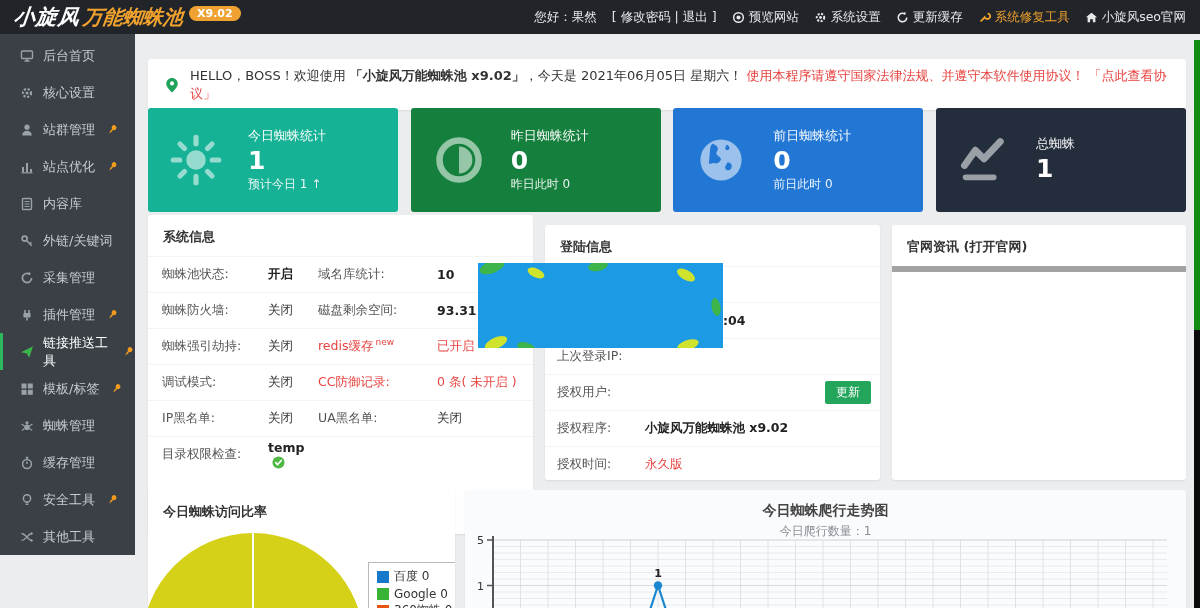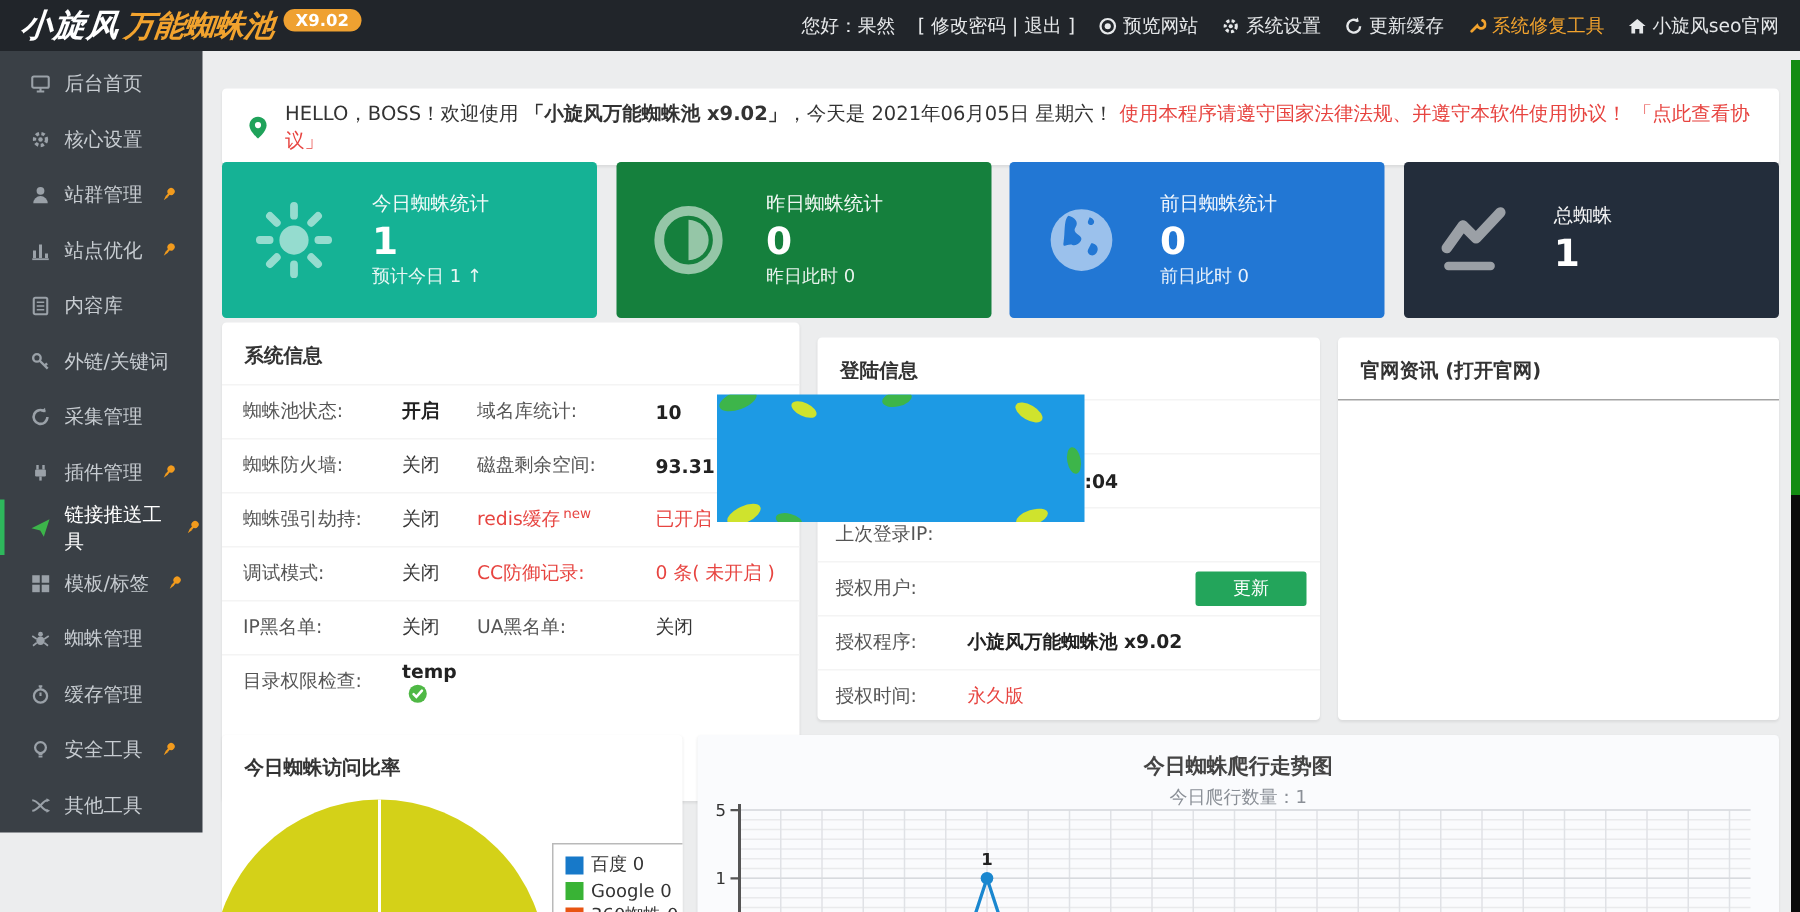--- a/index.html
+++ b/index.html
@@ -57,34 +57,34 @@
   .card .cicon svg { width:52px; height:52px; }
   .card .cinfo { margin-left:20px; }
   .card .ct { font-size:13px; opacity:.95; }
   .card .cv { font-size:25px; font-weight:bold; line-height:1.25; }
   .card .cs { font-size:12px; opacity:.9; }
 
   
   .sysinfo { left:13px; top:181px; width:385px; height:319px; }
   .logininfo { left:410px; top:191px; width:335px; height:255px; }
   .news { left:757px; top:191px; width:294px; height:255px; }
-  .news .ptitle { border-bottom:1px solid #a3a3a3; }
+  .news .ptitle { border-bottom:6px solid #a3a3a3; }
   .irow { height:36px; border-top:1px solid #f4f4f4; display:flex; align-items:center; font-size:12.5px; }
   .sysgrid { display:grid; grid-template-columns:106px 50px 119px 1fr; padding-left:14px; }
   .cell-label { color:#555; }
   .b { font-weight:bold; color:#222; }
   .r { color:#e74440; }
   sup.new { color:#e74440; font-size:9px; margin-left:2px; }
   .chk { display:inline-block; vertical-align:-2px; margin-left:4px; }
   .chk svg { width:13px; height:13px; }
   .lrow { padding-left:12px; position:relative; }
   .lrow .llabel { width:88px; color:#555; }
   .lrow .off { margin-left:78px; }
   .btn-update { position:absolute; right:9px; top:6px; background:#23a55b; color:#fff; font-size:12px;
-    padding:3px 25px; border-radius:2px; border:none; cursor:pointer; }
+    padding:3px 11px; border-radius:2px; border:none; cursor:pointer; }
 
   
   .sticker { position:absolute; left:343px; top:229px; width:245px; height:85px; background:#1d9ae4; z-index:25; overflow:hidden; }
 
   
   .piepanel { left:13px; top:456px; width:307px; height:175px; overflow:hidden; }
   .pie-circle { position:absolute; left:-6px; top:43px; width:222px; height:222px; border-radius:50%; }
   .pie-line { position:absolute; left:104px; top:43px; width:2px; height:111px; background:#fff; }
   .legend { position:absolute; left:220px; top:72px; background:#fff; border:1px solid #b9b9b9; padding:5px 8px; }
   .lg-row { display:flex; align-items:center; gap:5px; height:17px; font-size:12px; color:#333; white-space:nowrap; }

